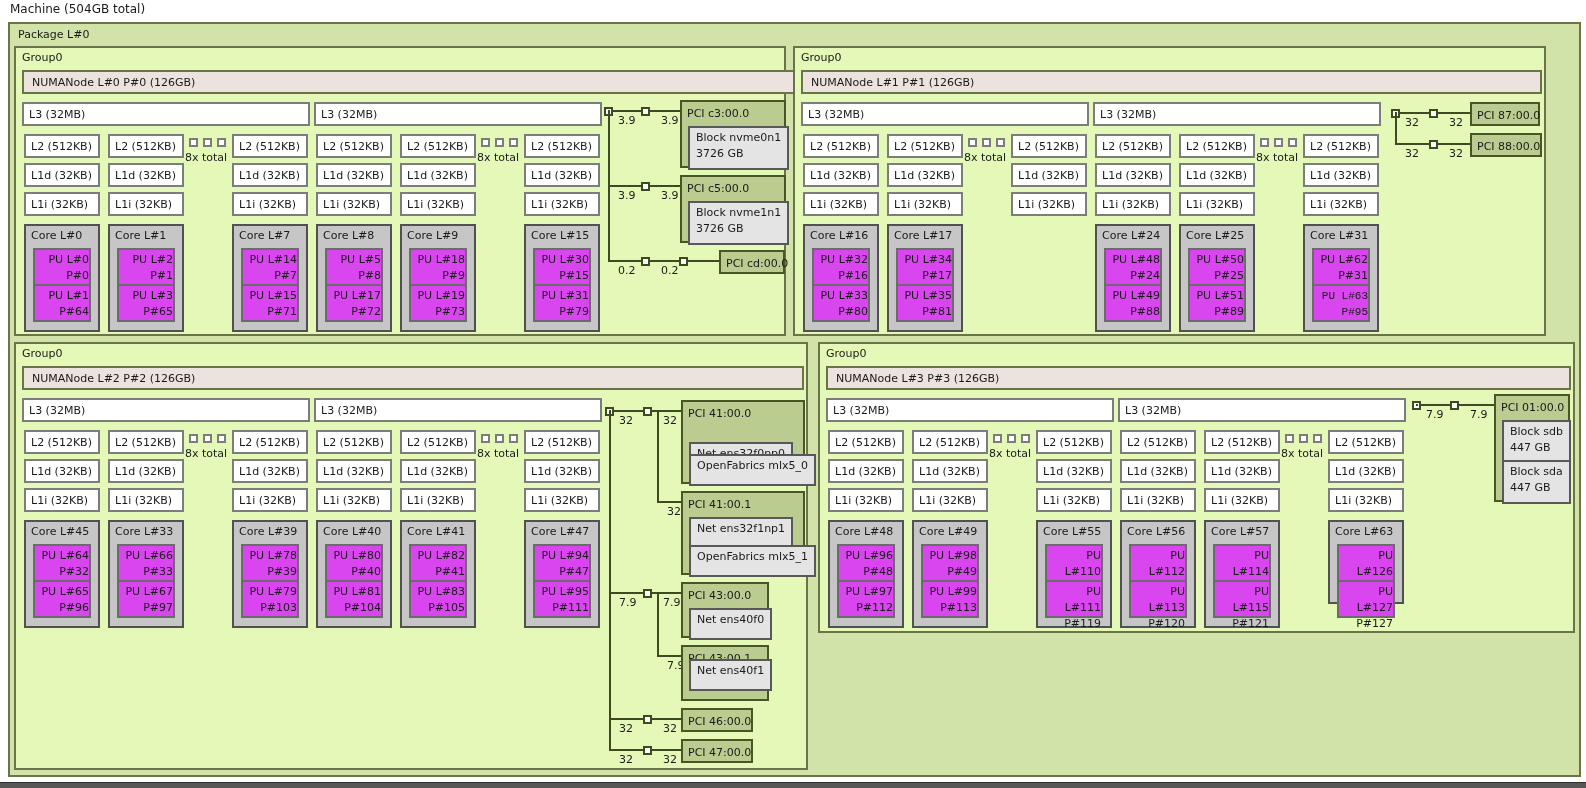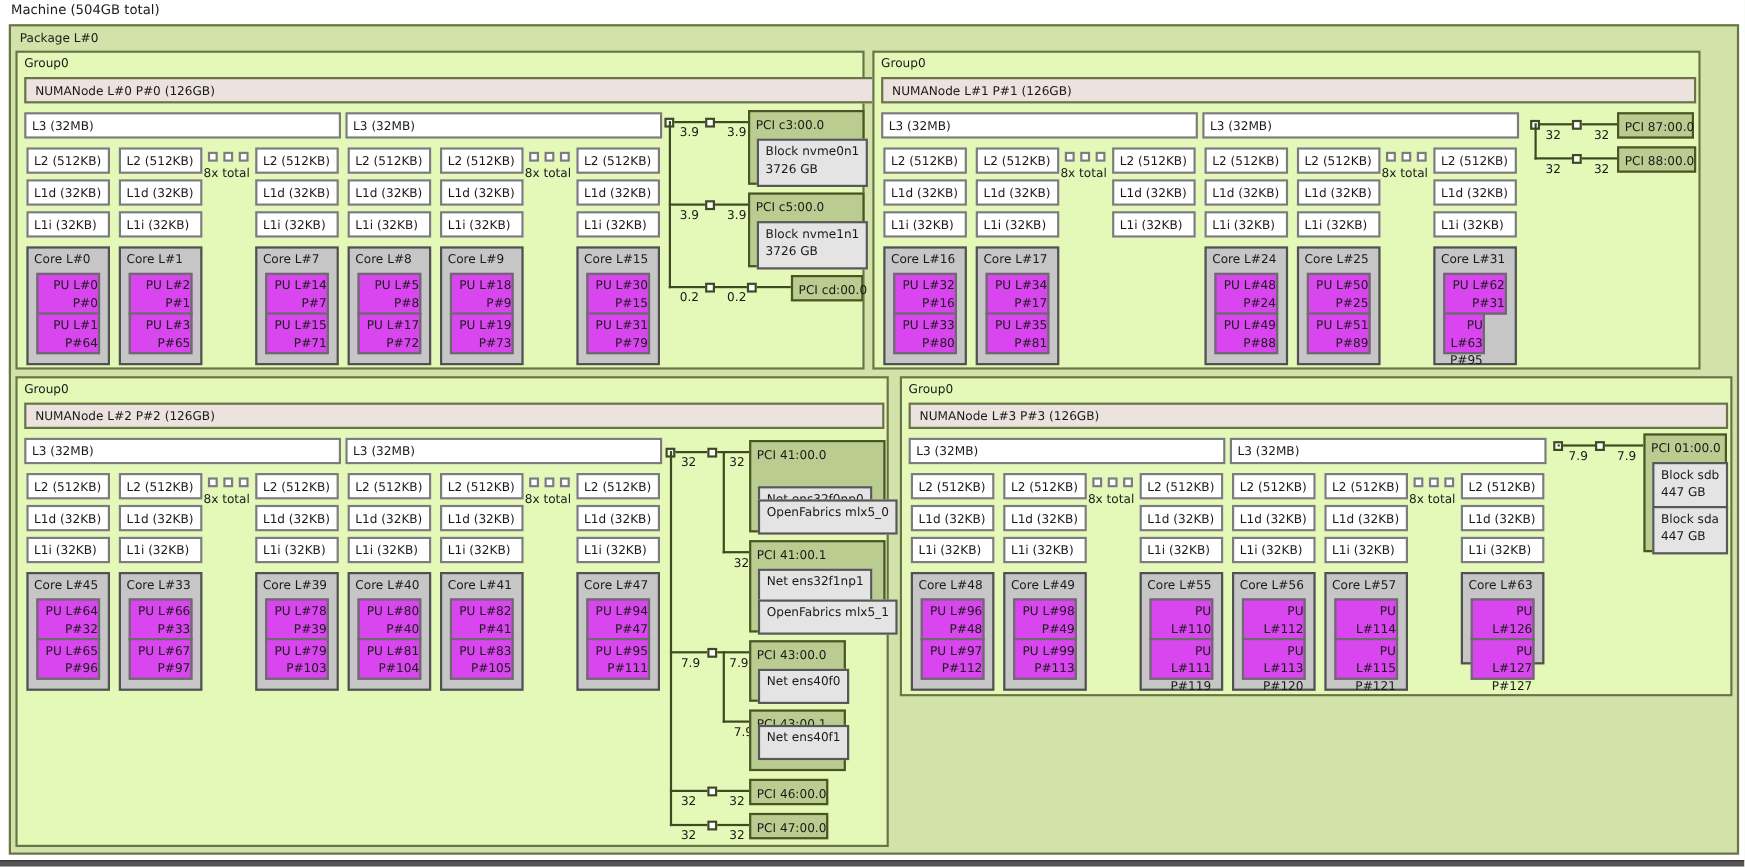--- a/index.html
+++ b/index.html
@@ -315,21 +315,21 @@
       </div>
       <div class="box cache" style="left: 508px; top: 144px; width: 76px; height: 24px;">
         <div class="lbl" style="left: 5px; top: 4px;">L1i (32KB)</div>
       </div>
       <div class="box core" style="left: 508px; top: 176px; width: 76px; height: 108px;">
         <div class="lbl" style="left: 5px; top: 3px;">Core L#31</div>
         <div class="box pu" style="left: 7px; top: 22px; width: 58px; height: 38px;">
           <div class="pul">PU L#62</div>
           <div class="pul">P#31</div>
         </div>
-        <div class="box pu" style="left: 7px; top: 58px; width: 38px; height: 38px;">
+        <div class="box pu" style="left: 7px; top: 58px; width: 58px; height: 38px; font-family: Liberation Mono, monospace;">
           <div class="pul">PU L#63</div>
           <div class="pul">P#95</div>
         </div>
       </div>
       <div class="dot" style="left: 465px; top: 90px;"></div>
       <div class="dot" style="left: 479px; top: 90px;"></div>
       <div class="dot" style="left: 493px; top: 90px;"></div>
       <div class="lbl" style="left: 461px; top: 103px;">8x total</div>
       <div class="line" style="left: 600px; top: 64px; width: 75px; height: 2px;"></div>
       <div class="sq" style="left: 634px; top: 61px;"></div>

